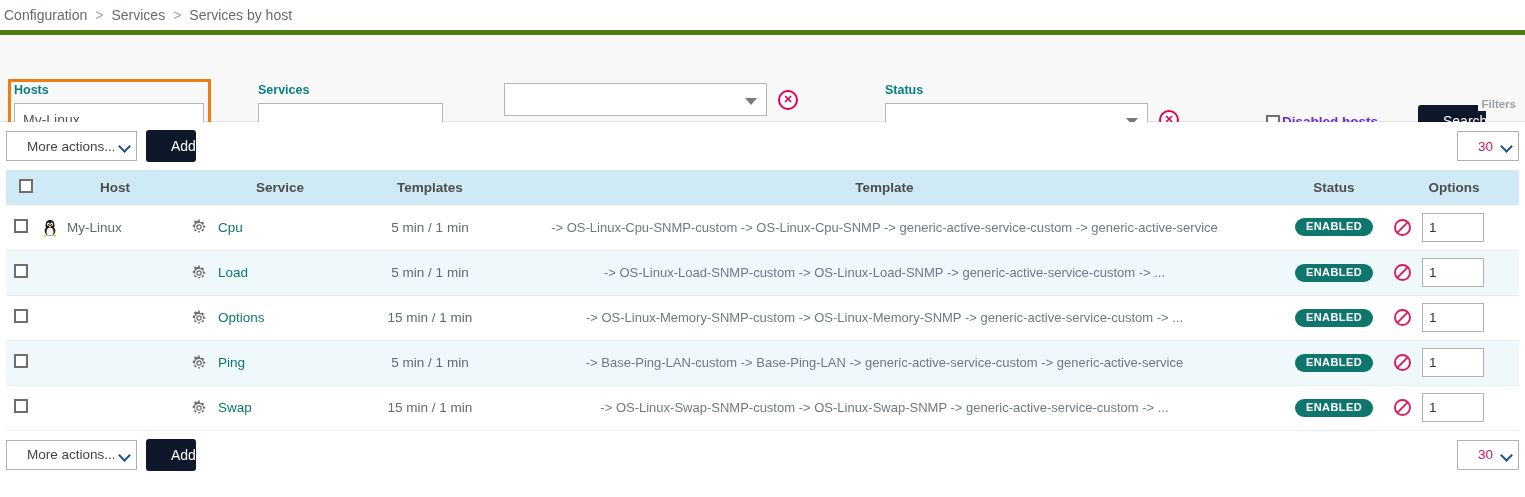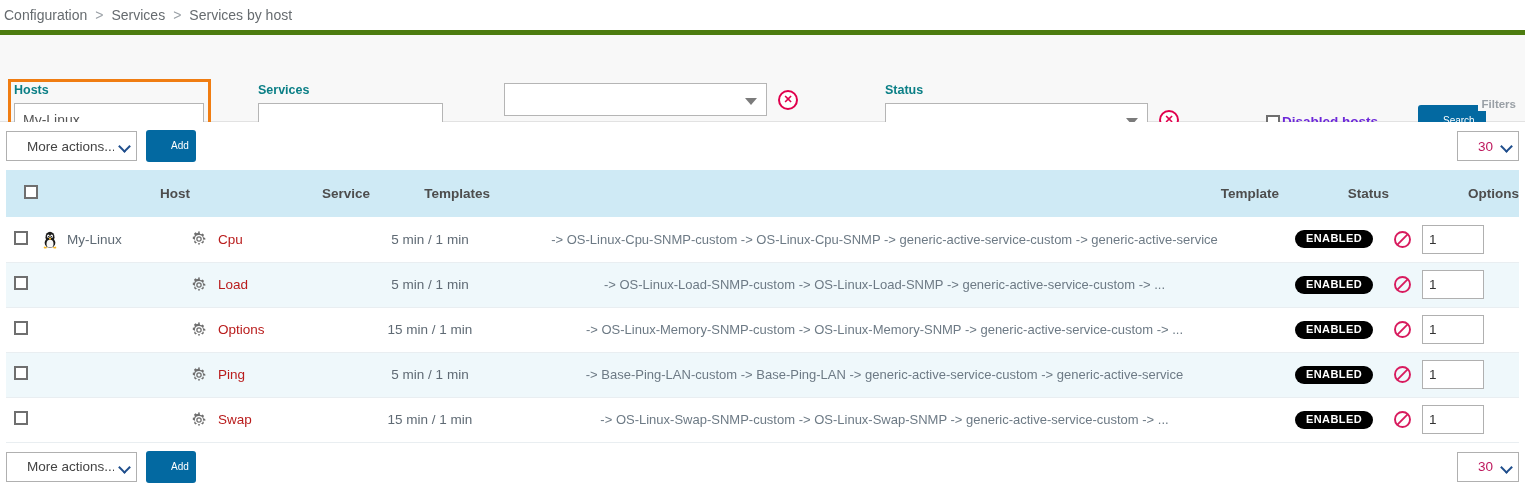--- a/index.html
+++ b/index.html
@@ -101,25 +101,25 @@
     width: 14px; height: 14px;
     border: 2px solid #6f6f6f;
     background: #fff;
     display: inline-block;
     margin-right: 2px;
   }
   .chk-label {
     color: #6d28d9; font-weight: bold; font-size: 13.5px;
   }
   .btn-green {
-    background: #0369a1;
+    background: #0f172a;
     color: #ffffff;
     border: none;
     border-radius: 3px;
-    font-size: 10px;
+    font-size: 14px;
     font-family: "Liberation Sans", sans-serif;
     cursor: pointer;
     padding: 0 25px;
     height: 32px;
     line-height: 32px;
   }
   .filters-tag {
     position: absolute;
     right: 6px; top: 62px;
     font-size: 11.5px;
@@ -168,23 +168,23 @@
   table.grid {
     width: 1513px;
     margin: 0 6px;
     border-collapse: collapse;
     font-size: 13.5px;
   }
   table.grid thead th {
     background: #cfeaf5;
     color: #4d4d4d;
     font-weight: bold;
-    height: 47px;
+    height: 35px;
     font-size: 13.5px;
-    text-align: right;
+    text-align: center;
     padding: 0;
   }
   table.grid tbody td {
     height: 45px;
     padding: 0;
     color: #5f6a74;
     border-bottom: 1px solid #e9eef1;
   }
   tr.odd td { background: #ffffff; }
   tr.even td { background: #eff8fb; }
@@ -208,21 +208,21 @@
     display: inline-block; flex: 0 0 20px;
   }
   .gear {
     width: 18px; height: 18px; margin-right: 10px;
     display: inline-block; flex: 0 0 18px;
   }
   .hostname { color: #5f6a74; font-size: 13.5px; }
 
   .badge {
     display: inline-block;
-    background: #000000;
+    background: #0f766e;
     color: #fff;
     font-size: 11px;
     font-weight: bold;
     letter-spacing: .4px;
     border-radius: 9px;
     padding: 3px 11px 4px 11px;
     line-height: 1;
   }
 
   .opt-wrap { display: flex; align-items: center; gap: 10px; padding-left: 4px; }
@@ -232,21 +232,21 @@
     border: 1px solid #b0b0b0;
     background: #fff;
     padding: 0 6px;
     font-size: 13.5px;
     color: #333;
     font-family: "Liberation Sans", sans-serif;
     outline: none;
   }
   .tpl-text { color: #6d7a85; font-size: 13px; }
   .sched-text { color: #5f6a74; }
-  .svc-text { color: #b91c1c; }
+  .svc-text { color: #0f766e; }
 </style>
 </head>
 <body>
 
 <div class="page">
 
   <div class="breadcrumb">
     <span class="crumb">Configuration</span>
     <span class="sep">&gt;</span>
     <span class="crumb">Services</span>

